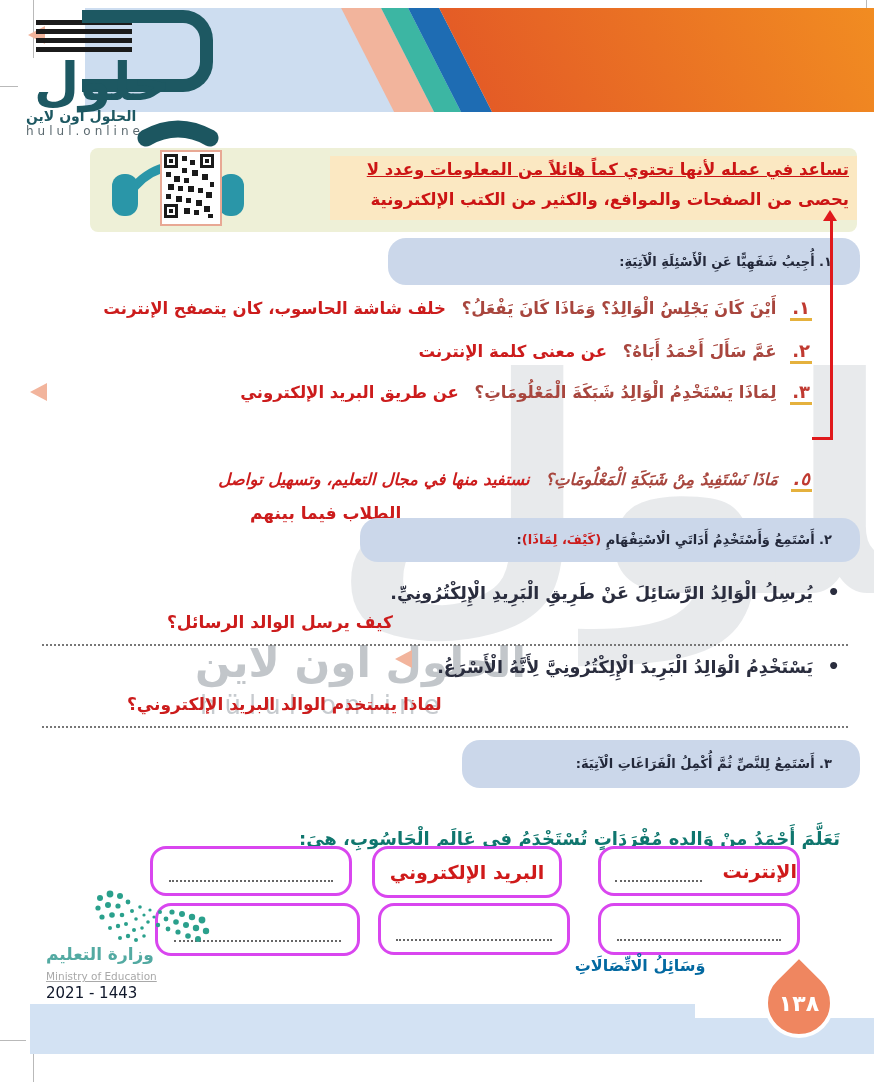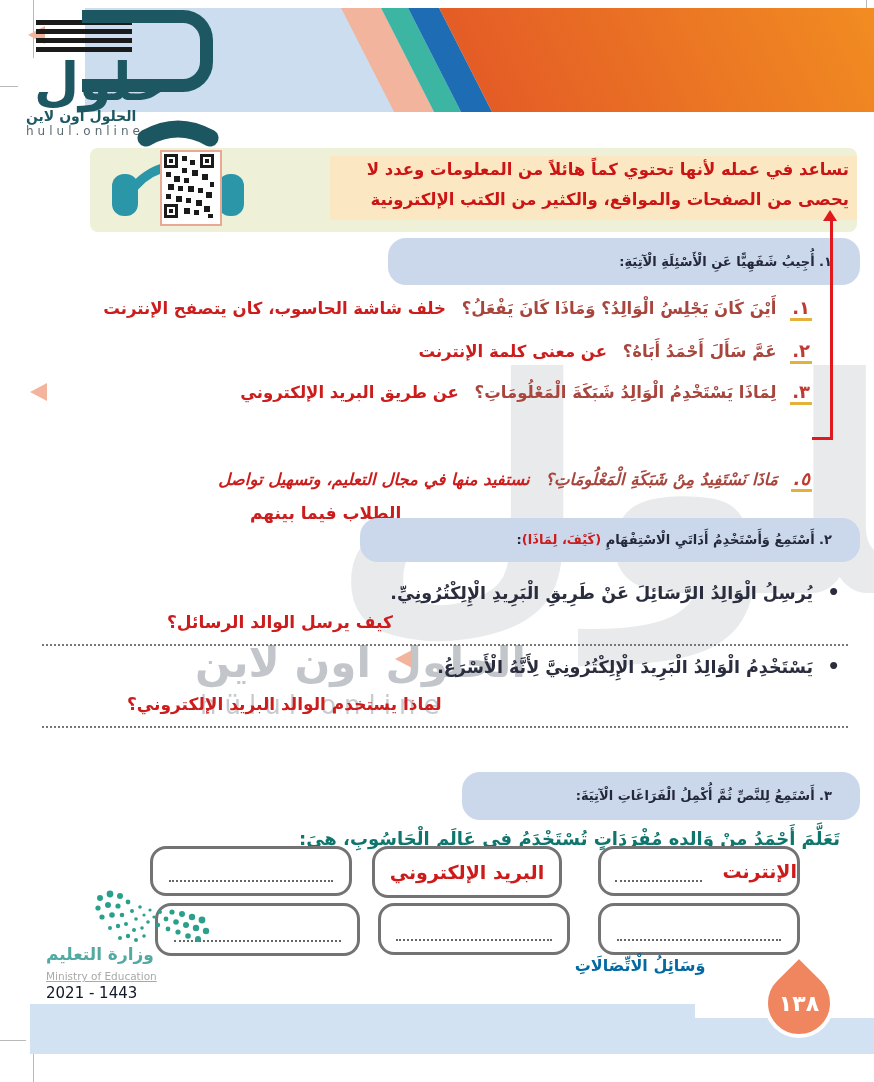--- a/index.html
+++ b/index.html
@@ -40,21 +40,21 @@
   #arrow-v{left:830px;top:220px;width:3px;height:219px;z-index:7;}
   #arrow-h{left:812px;top:437px;width:21px;height:3px;z-index:7;}
   #arrow-head{left:823px;top:210px;width:0;height:0;border-left:7px solid transparent;
               border-right:7px solid transparent;border-bottom:11px solid #e0191c;z-index:7;}
 
   
   .sec-head{background:#cbd7ea;border-radius:18px;color:#23283a;font-weight:bold;font-size:13px;
             direction:rtl;text-align:right;padding-right:28px;box-sizing:border-box;white-space:nowrap;z-index:3;}
   #sec1{left:388px;top:238px;width:472px;height:47px;line-height:47px;}
   #sec2{left:360px;top:518px;width:500px;height:44px;line-height:44px;}
-  #sec3{left:462px;top:740px;width:398px;height:48px;line-height:48px;margin-top:32px;}
+  #sec3{left:462px;top:740px;width:398px;height:48px;line-height:48px;}
   .red-inline{color:#cc1c1c;}
 
   
   .q-row{right:62px;direction:rtl;white-space:nowrap;font-size:16.5px;font-weight:bold;z-index:3;}
   .q-num{color:#c03a31;font-size:18px;border-bottom:3px solid #e5b13d;padding:0 2px;margin-left:8px;}
   .q-num-circled{color:#c03a31;font-size:18px;border:2px solid #e0191c;border-radius:50%;
                  padding:1px 6px 3px 6px;margin-left:8px;}
   .q-text{color:#a8463e;}
   .q-ans{color:#cc1c1c;margin-right:10px;}
   #q1{top:297px;} #q2{top:340px;} #q3{top:381px;} #q4{top:424px;} #q5{top:468px;font-style:italic;}
@@ -66,21 +66,21 @@
   #bullet1{top:580px;} #bullet2{top:654px;}
   .ans-line{left:42px;width:806px;border-bottom:2px dotted #777;text-align:left;
             font-size:17px;font-weight:bold;color:#cc1c1c;direction:rtl;z-index:3;height:32px;}
   #ans-line1{top:612px;} #ans-line2{top:694px;}
   #ans-line1 .shift{display:inline-block;transform:translateX(125px);}
   #ans-line2 .shift{display:inline-block;transform:translateX(85px);}
 
   
   #fill-intro{right:34px;top:800px;direction:rtl;white-space:nowrap;font-size:18px;
               font-weight:bold;color:#0f766e;z-index:3;margin-top:28px;}
-  .blank-box{background:#fff;border:3px solid #737373;border-radius:16px;box-sizing:border-box;z-index:3;}
+  .blank-box{background:#fff;border:3px solid #d946ef;border-radius:16px;box-sizing:border-box;z-index:3;}
   .box-dots{position:absolute;left:8%;right:8%;bottom:11px;border-bottom:2px dotted #666;}
   .box-label{position:absolute;inset:0;display:flex;align-items:center;justify-content:center;
              font-size:19px;font-weight:bold;color:#cf1a1a;direction:rtl;}
   #box1{left:598px;top:846px;width:202px;height:50px;}
   #box1 .box-label{justify-content:flex-start;}
   #box1 .box-dots{right:95px;left:14px;}
   #box2{left:372px;top:846px;width:190px;height:52px;}
   #box3{left:150px;top:846px;width:202px;height:50px;}
   #box4{left:598px;top:903px;width:202px;height:52px;}
   #box5{left:378px;top:903px;width:192px;height:52px;}
@@ -141,21 +141,21 @@
     <div id="brand-domain">hulul.online</div>
   </div>
 
   <div class="abs wm" id="wm-big">حلول</div>
   <div class="abs wm" id="wm-ar">الحلول  اون لاين</div>
   <div class="abs wm" id="wm-en">hülul.online</div>
   <div class="abs tri-salmon wm" style="left:395px;top:650px;z-index:1;"></div>
 
   <div class="abs" id="audio-banner">
     <div class="abs" id="answer-box" style="left:240px;top:8px;width:527px;height:64px;background:#fbe8c2;">
-      <div class="banner-line" style="top:4px;">تساعد في عمله لأنها تحتوي كماً هائلاً من المعلومات وعدد لا</div>
+      <div class="banner-line" style="top:4px;text-decoration:underline;">تساعد في عمله لأنها تحتوي كماً هائلاً من المعلومات وعدد لا</div>
       <div class="banner-line" style="top:34px;">يحصى من الصفحات والمواقع، والكثير من الكتب الإلكترونية</div>
     </div>
   </div>
 
   <svg class="abs" id="headphones" width="160" height="120" viewBox="0 0 160 120">
     <path d="M25 100 A57 57 0 0 1 137 100" fill="none" stroke="#2a96a8" stroke-width="9"></path>
     <path d="M48 26 Q80 8 112 26" fill="none" stroke="#1c5660" stroke-width="17" stroke-linecap="round"></path>
     <rect x="14" y="62" width="26" height="42" rx="12" fill="#2a96a8"></rect>
     <rect x="120" y="62" width="26" height="42" rx="12" fill="#2a96a8"></rect>
   </svg>

